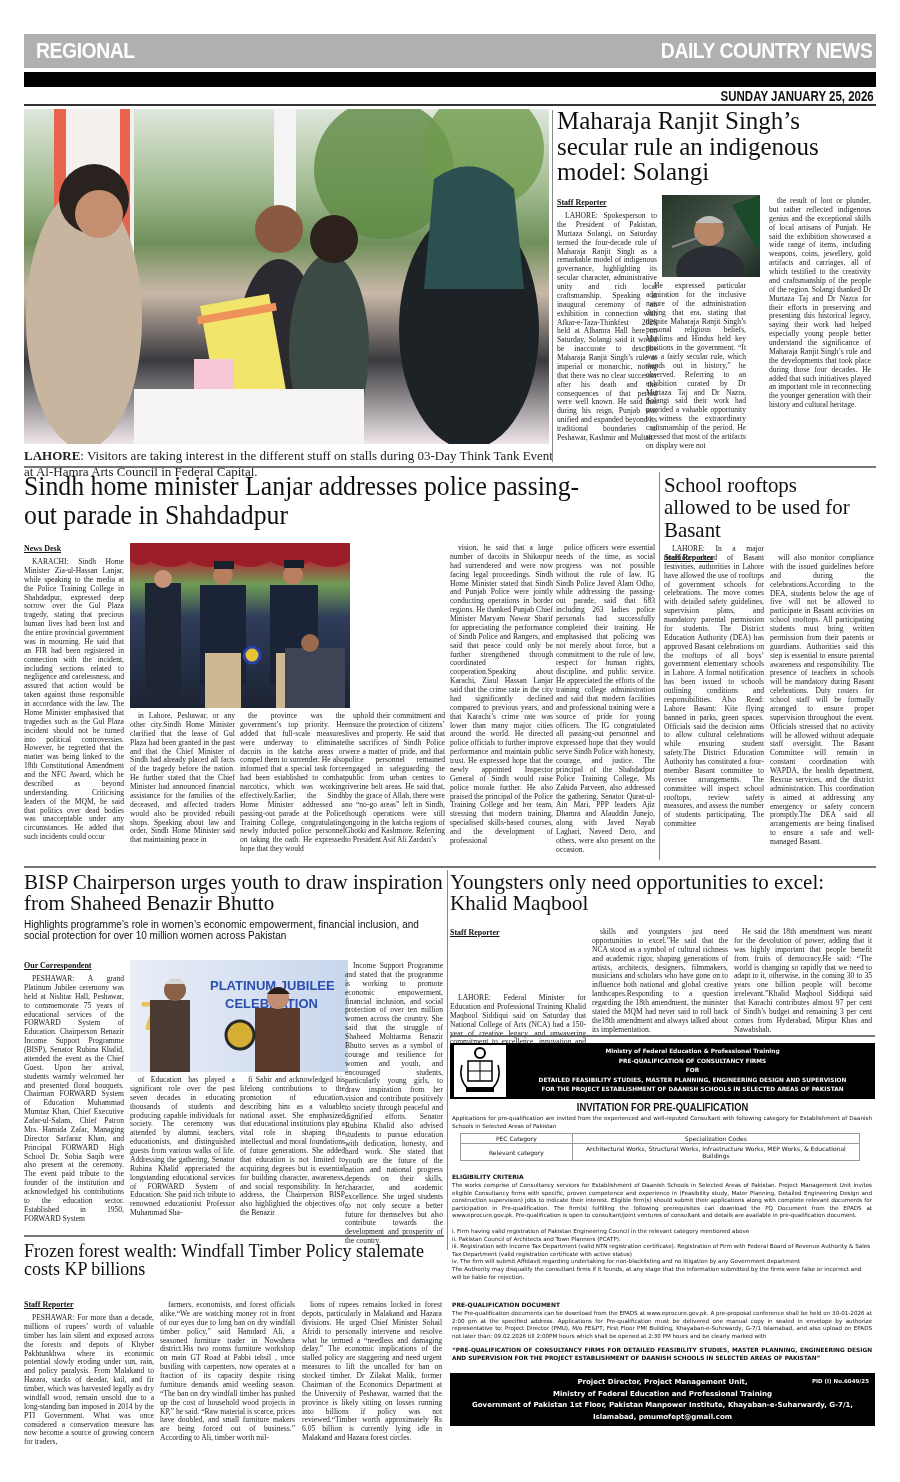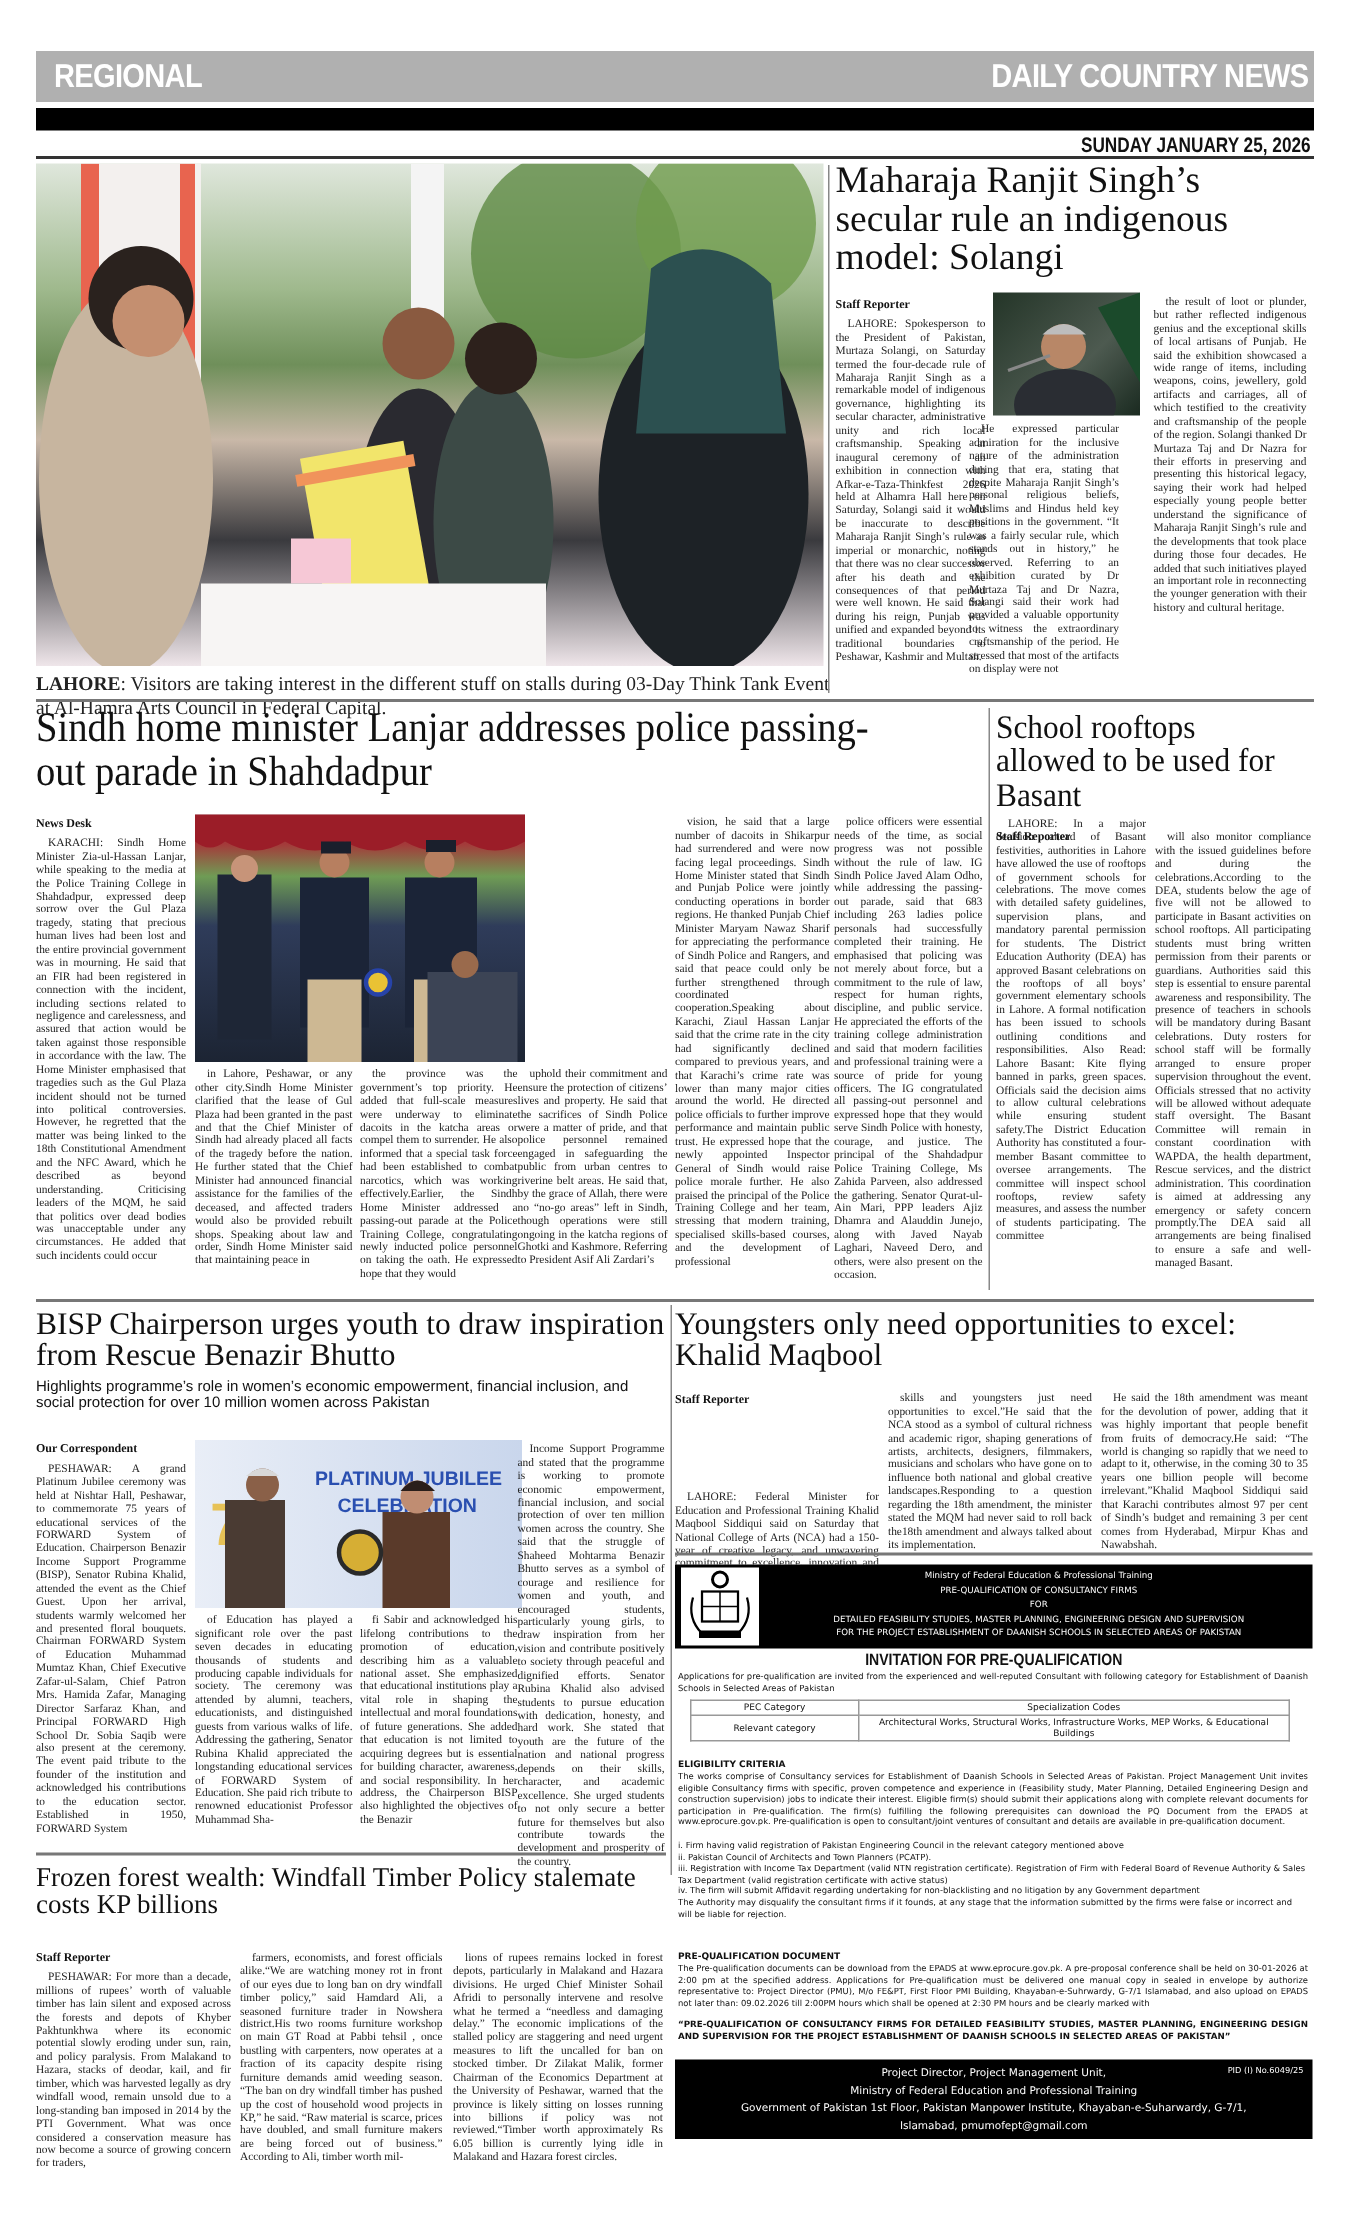--- a/index.html
+++ b/index.html
@@ -7,28 +7,28 @@
 body{position:relative;font-family:"Liberation Serif",serif;color:#111}
 .abs{position:absolute}
 .hdr-bar{left:24px;top:34px;width:852px;height:34px;background:#b0b0b0}
 .hdr-left{left:36px;top:38px;font-family:"Liberation Sans",sans-serif;font-weight:bold;font-size:22px;color:#fff;letter-spacing:-0.5px;transform:scaleX(0.88);transform-origin:left top}
 .hdr-right{right:28px;top:38px;font-family:"Liberation Sans",sans-serif;font-weight:bold;font-size:22px;color:#fff;letter-spacing:-0.5px;transform:scaleX(0.88);transform-origin:right top}
 .black-bar{left:24px;top:72px;width:852px;height:15px;background:#000}
 .date{right:26px;top:88px;font-family:"Liberation Sans",sans-serif;font-weight:bold;font-size:14px;transform:scaleX(0.82);transform-origin:right top}
 .rule{height:2px;background:#777}
 .vrule{width:2px;background:#999}
 .headline{font-family:"Liberation Serif",serif;color:#111;line-height:1.02;font-weight:normal}
-.byline{font-size:8px;font-weight:bold;}
+.byline{font-size:8px;font-weight:bold;text-decoration:underline}
 .txt{font-size:7.6px;line-height:1.17;text-align:justify;hyphens:auto;color:#222}
 .txt p{text-indent:8px}
 .photo{overflow:hidden}
 .caption{font-size:13px;color:#222}
 .caption b{font-weight:bold}
 .ad{background:#fff;font-family:"DejaVu Sans",sans-serif;color:#111}
-.ad-head{background:#000;color:#fff;text-align:center;font-family:"DejaVu Sans",sans-serif;font-weight:normal}
+.ad-head{background:#000;color:#fff;text-align:center;font-family:"DejaVu Sans",sans-serif;font-weight:bold}
 .ad table{border-collapse:collapse;width:100%}
 .ad td{border:1px solid #999;font-size:6px;text-align:center;padding:1px}
 </style>
 </head>
 <body>
 
 <div class="abs hdr-bar"></div>
 <div class="abs hdr-left">REGIONAL</div>
 <div class="abs hdr-right">DAILY COUNTRY NEWS</div>
 <div class="abs black-bar"></div>
@@ -128,21 +128,21 @@
 <div class="abs byline" style="left:664px;top:553px">Staff Reporter</div>
 <div class="abs txt" style="left:664px;top:545px;width:100px">
     <p>LAHORE: In a major decision ahead of Basant festivities, authorities in Lahore have allowed the use of rooftops of government schools for celebrations. The move comes with detailed safety guidelines, supervision plans, and mandatory parental permission for students. The District Education Authority (DEA) has approved Basant celebrations on the rooftops of all boys’ government elementary schools in Lahore. A formal notification has been issued to schools outlining conditions and responsibilities. Also Read: Lahore Basant: Kite flying banned in parks, green spaces. Officials said the decision aims to allow cultural celebrations while ensuring student safety.The District Education Authority has constituted a four-member Basant committee to oversee arrangements. The committee will inspect school rooftops, review safety measures, and assess the number of students participating. The committee</p>
   </div>
 <div class="abs txt" style="left:770px;top:554px;width:104px">
     <p>will also monitor compliance with the issued guidelines before and during the celebrations.According to the DEA, students below the age of five will not be allowed to participate in Basant activities on school rooftops. All participating students must bring written permission from their parents or guardians. Authorities said this step is essential to ensure parental awareness and responsibility. The presence of teachers in schools will be mandatory during Basant celebrations. Duty rosters for school staff will be formally arranged to ensure proper supervision throughout the event. Officials stressed that no activity will be allowed without adequate staff oversight. The Basant Committee will remain in constant coordination with WAPDA, the health department, Rescue services, and the district administration. This coordination is aimed at addressing any emergency or safety concern promptly.The DEA said all arrangements are being finalised to ensure a safe and well-managed Basant.</p>
   </div>
 
 <div class="abs rule" style="left:24px;top:866px;width:852px"></div>
 
-<div class="abs headline" style="left:24px;top:872px;width:420px;font-size:21px">BISP Chairperson urges youth to draw inspiration from Rescue Benazir Bhutto</div>
+<div class="abs headline" style="left:24px;top:872px;width:420px;font-size:21px">BISP Chairperson urges youth to draw inspiration from Shaheed Benazir Bhutto</div>
 <div class="abs" style="left:24px;top:919px;width:418px;font-size:10px;line-height:1.12;font-family:Liberation Sans, sans-serif">Highlights programme’s role in women’s economic empowerment, financial inclusion, and social protection for over 10 million women across Pakistan</div>
 <div class="abs byline" style="left:24px;top:961px">Our Correspondent</div>
 <div class="abs txt" style="left:24px;top:975px;width:100px">
     <p>PESHAWAR: A grand Platinum Jubilee ceremony was held at Nishtar Hall, Peshawar, to commemorate 75 years of educational services of the FORWARD System of Education. Chairperson Benazir Income Support Programme (BISP), Senator Rubina Khalid, attended the event as the Chief Guest. Upon her arrival, students warmly welcomed her and presented floral bouquets. Chairman FORWARD System of Education Muhammad Mumtaz Khan, Chief Executive Zafar-ul-Salam, Chief Patron Mrs. Hamida Zafar, Managing Director Sarfaraz Khan, and Principal FORWARD High School Dr. Sobia Saqib were also present at the ceremony. The event paid tribute to the founder of the institution and acknowledged his contributions to the education sector. Established in 1950, FORWARD System</p>
   </div>
 <div class="abs photo" style="left:130px;top:960px;width:218px;height:112px;background:linear-gradient(90deg,#e9eef7,#c9d6ec)">
   <svg width="218" height="112" viewBox="0 0 218 112">
     <text x="80" y="30" font-family="Liberation Sans, sans-serif" font-size="13" font-weight="bold" fill="#2a4fb0">PLATINUM JUBILEE</text>
     <text x="95" y="48" font-family="Liberation Sans, sans-serif" font-size="13" font-weight="bold" fill="#2a4fb0">CELEBRATION</text>
     <text x="10" y="70" font-family="Liberation Sans, sans-serif" font-size="40" font-weight="bold" fill="#e8b830" opacity=".8">75</text>

